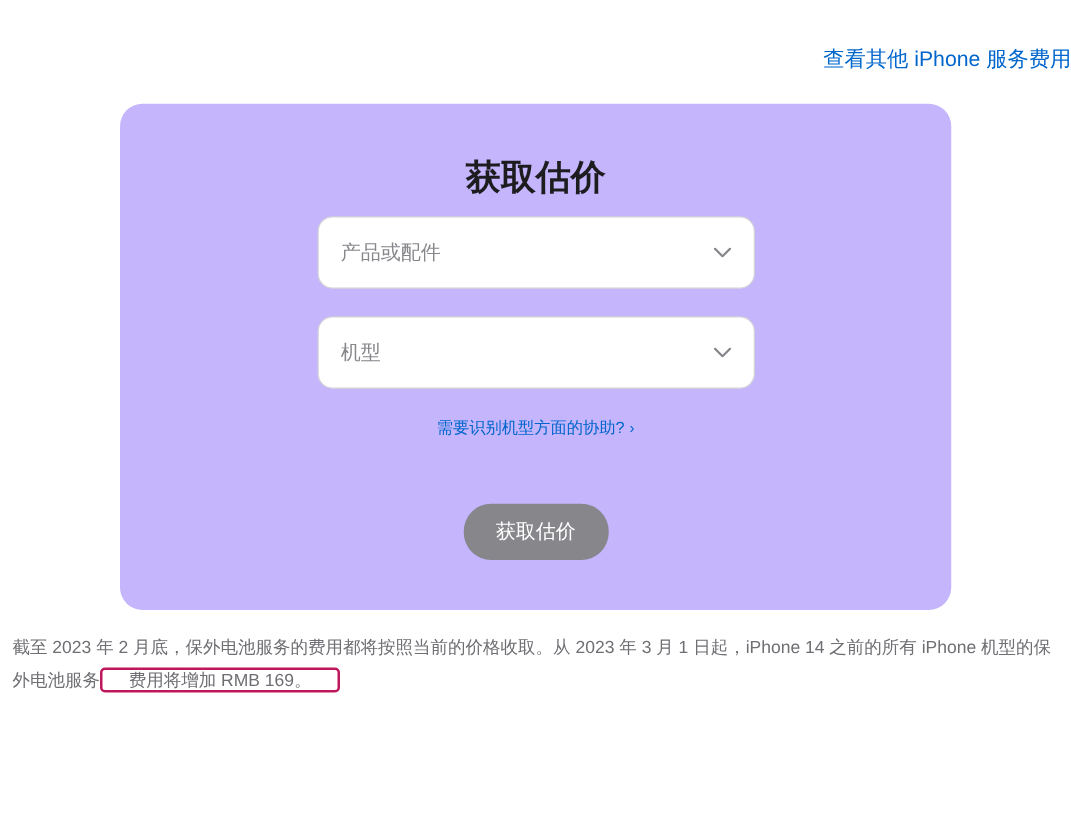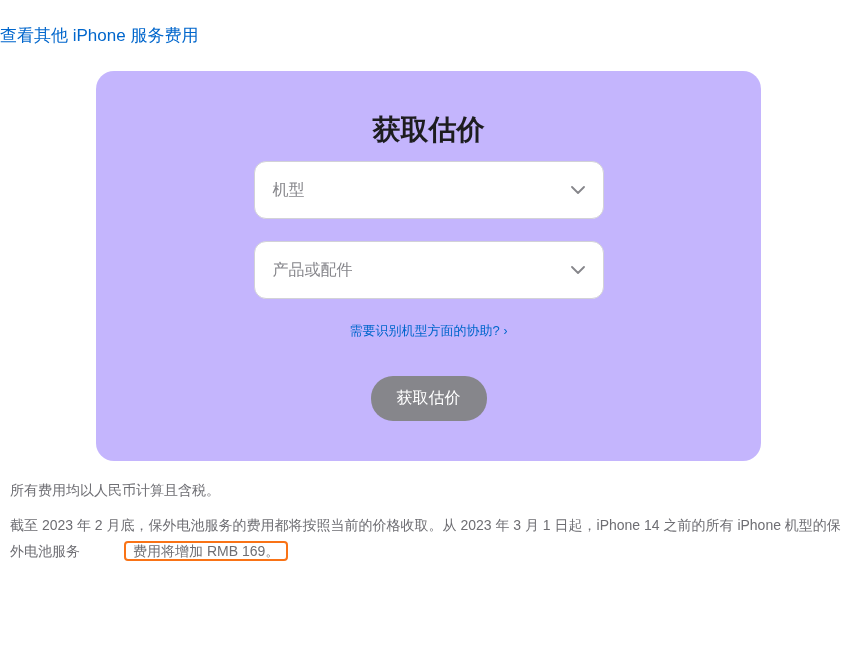--- a/index.html
+++ b/index.html
@@ -9,22 +9,22 @@
     }
     body {
       font-family: -apple-system, BlinkMacSystemFont, "Segoe UI", "Helvetica Neue", Arial, sans-serif;
       background: #ffffff;
       width: 857px;
       height: 663px;
       position: relative;
       overflow: hidden;
     }
     .top-link {
-      text-align: left;
-      padding-top: 24px;
+      text-align: right;
+      padding-top: 36px;
       padding-bottom: 24px;
     }
     .top-link a {
       color: #0066cc;
       text-decoration: none;
       font-size: 17px;
       font-weight: 400;
     }
     .card {
       background: #c4b5fd;
@@ -77,21 +77,21 @@
       height: 8px;
       display: block;
     }
     .help-link {
       color: #0066cc;
       font-size: 13px;
       text-decoration: none;
       display: inline-flex;
       align-items: center;
       gap: 4px;
-      margin-bottom: 36px;
+      margin-bottom: 52px;
       margin-top: -4px;
     }
     .help-link .arrow {
       font-size: 12px;
     }
     .submit-btn {
       background: #86868b;
       color: #ffffff;
       border: none;
       border-radius: 22px;
@@ -103,67 +103,65 @@
     .footer-text {
       padding: 16px 10px 0 10px;
       font-size: 14px;
       color: #6e6e73;
       line-height: 1.9;
     }
     .footer-text p {
       margin-bottom: 8px;
     }
     .highlight-box {
-      border: 2px solid #f97316;
+      border: 2px solid #be185d;
       border-radius: 4px;
-      padding: 0 7px;
+      padding: 0 21px;
       display: inline;
-      margin-left: 44px;
     }
   </style>
 </head>
 <body>
 
 <div class="top-link">
   <a href="#">查看其他 iPhone 服务费用</a>
 </div>
 
 <div class="card">
   <h2 class="card-title">获取估价</h2>
 
   <div class="select-wrap">
     <div class="select-box">
-      <span>机型</span>
+      <span>产品或配件</span>
       <span class="chevron">
         <svg viewBox="0 0 14 8" fill="none">
             <path d="M1 1L7 7L13 1" stroke="#86868b" stroke-width="1.8" stroke-linecap="round" stroke-linejoin="round"></path>
           </svg>
       </span>
     </div>
   </div>
 
   <div class="select-wrap">
     <div class="select-box">
-      <span>产品或配件</span>
+      <span>机型</span>
       <span class="chevron">
         <svg viewBox="0 0 14 8" fill="none">
             <path d="M1 1L7 7L13 1" stroke="#86868b" stroke-width="1.8" stroke-linecap="round" stroke-linejoin="round"></path>
           </svg>
       </span>
     </div>
   </div>
 
   <a href="#" class="help-link">
     <span>需要识别机型方面的协助?</span>
     <span class="arrow">›</span>
   </a>
 
   <div>
     <button class="submit-btn">获取估价</button>
   </div>
 </div>
 
 <div class="footer-text">
-  <p>所有费用均以人民币计算且含税。</p>
   <p>
     <span>截至 2023 年 2 月底，保外电池服务的费用都将按照当前的价格收取。从 2023 年 3 月 1 日起，iPhone 14 之前的所有 iPhone 机型的保外电池服务</span><span class="highlight-box">费用将增加 RMB 169。</span>
   </p>
 </div>
 
 </body></html>

